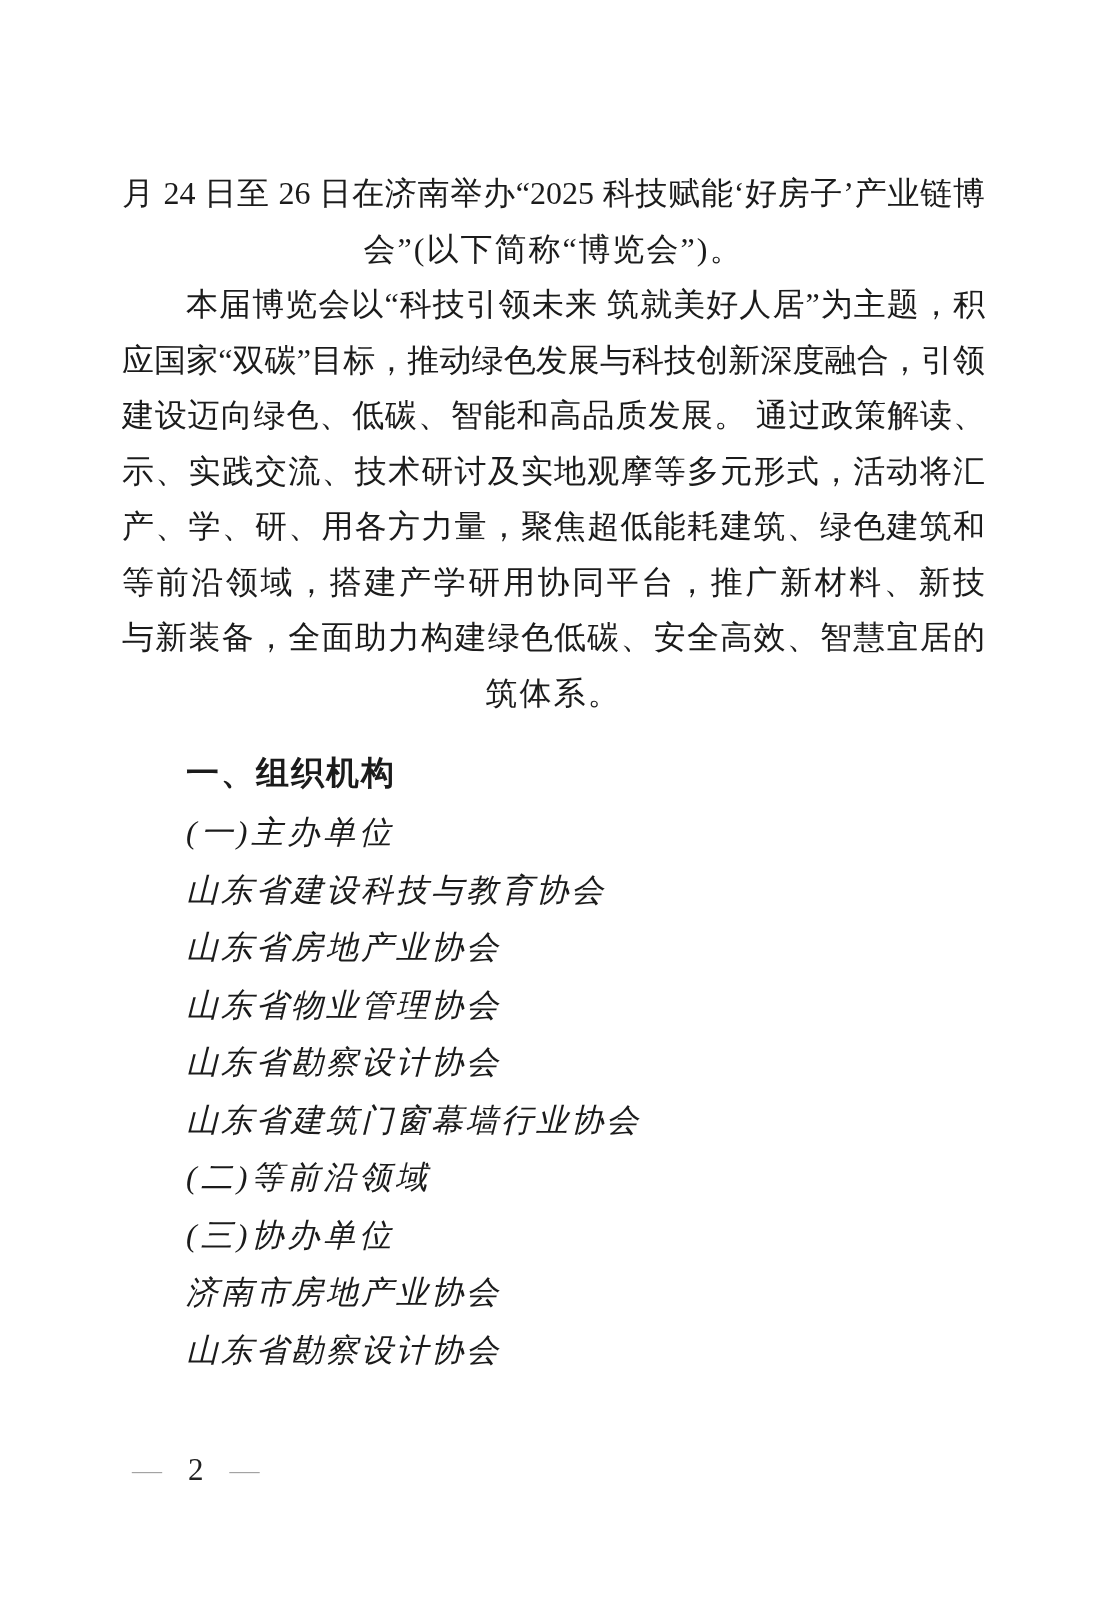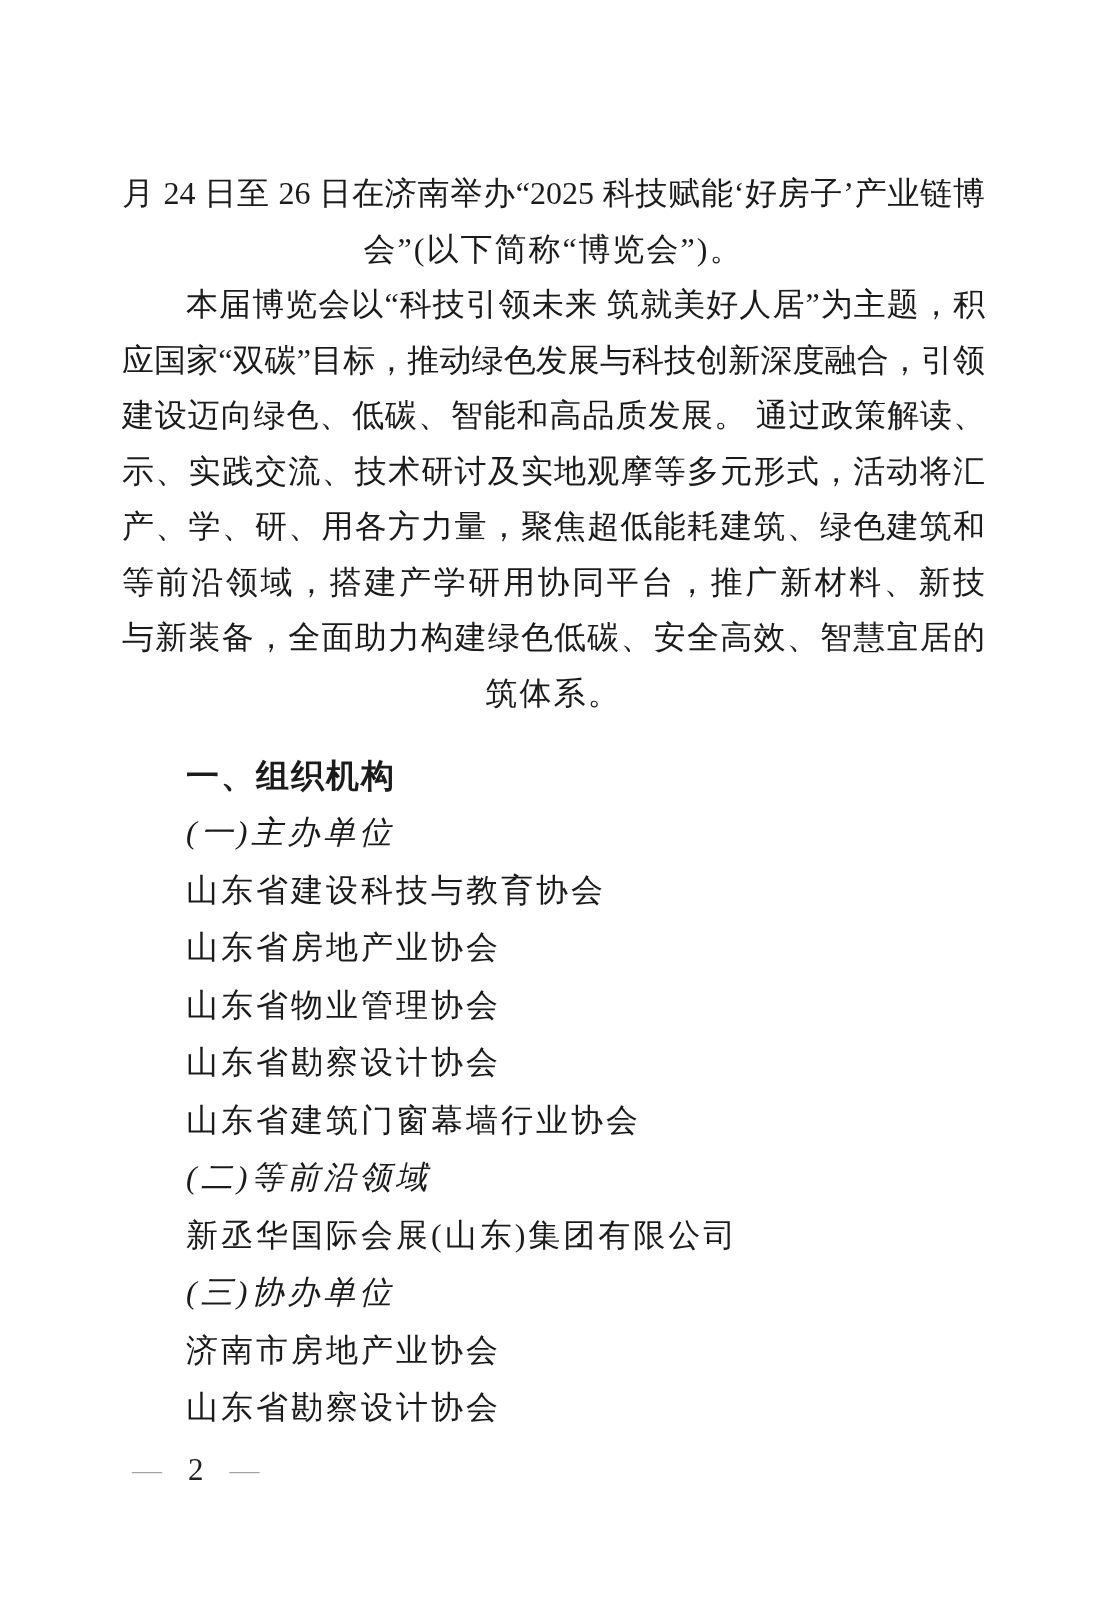--- a/index.html
+++ b/index.html
@@ -25,41 +25,41 @@
   .line.fill {
     text-align: justify;
     text-align-last: justify;
     text-justify: inter-character;
   }
   .line.end { text-align: center; letter-spacing: 2px; }
   .line.indent { text-indent: 64px; }
   .heading {
     margin-top: 26px;
     padding-left: 64px;
-    font-family: Liberation Sans, sans-serif;
+    font-family: Liberation Mono, monospace;
     font-weight: 700;
     font-size: 33px;
     line-height: 57px;
     height: 57px;
     letter-spacing: 2px;
   }
   .items { width: 100%; }
   .item {
     padding-left: 64px;
     font-size: 32px;
     line-height: 57.5px;
     height: 57.5px;
     letter-spacing: 3px;
     overflow: hidden;
   }
   .item.sub {
     font-style: italic;
     letter-spacing: 4px;
   }
-  .item.org { letter-spacing: 3px; }
+  .item.org { letter-spacing: 3px; font-style: italic; }
   .footer {
     position: absolute;
     left: 132px;
     top: 1448px;
     display: flex;
     align-items: center;
     font-size: 30px;
     line-height: 44px;
   }
   .footer .dash {
@@ -114,21 +114,20 @@
       <div class="item org">山东省房地产业协会</div>
 
       <div class="item org">山东省物业管理协会</div>
 
       <div class="item org">山东省勘察设计协会</div>
 
       <div class="item org">山东省建筑门窗幕墙行业协会</div>
 
       <div class="item sub">(二)等前沿领域</div>
 
-      <div class="item org">新丞华国际会展(山东)集团有限公司</div>
 
       <div class="item sub">(三)协办单位</div>
 
       <div class="item org">济南市房地产业协会</div>
 
       <div class="item org">山东省勘察设计协会</div>
     </div>
 
   <div class="footer">
     <span class="dash">—</span>

